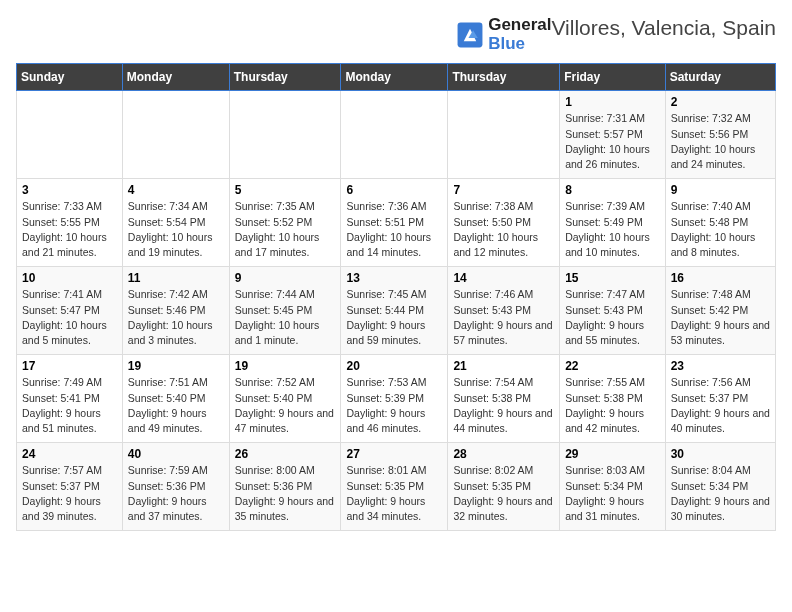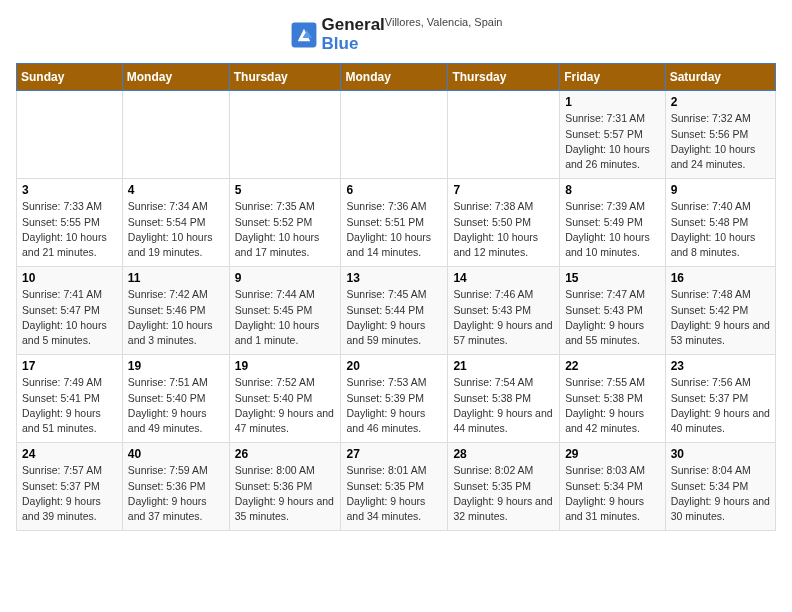--- a/index.html
+++ b/index.html
@@ -5,21 +5,21 @@
     * { box-sizing: border-box; margin: 0; padding: 0; }
     body {
       font-family: Arial, sans-serif;
       background: #fff;
       width: 792px;
       min-height: 612px;
       padding: 16px;
     }
     .header {
       display: flex;
-      justify-content: center;
+      justify-content: flex-end;
       align-items: flex-start;
       margin-bottom: 10px;
     }
     .logo {
       display: flex;
       align-items: center;
       gap: 4px;
     }
     .logo-text {
       font-size: 18px;
@@ -33,30 +33,30 @@
     }
     .title-block {
       text-align: right;
     }
     .month-title {
       font-size: 32px;
       font-weight: normal;
       color: #222;
     }
     .location {
-      font-size: 11px;
+      font-size: 21px;
       color: #444;
     }
     table {
       width: 100%;
       border-collapse: collapse;
       font-size: 11px;
     }
     thead tr {
-      background: #a16207;
+      background: #404040;
       color: #fff;
     }
     thead th {
       padding: 6px 4px;
       text-align: left;
       font-size: 12px;
       font-weight: bold;
       border: 1px solid #3a7bd5;
     }
     tbody tr {

